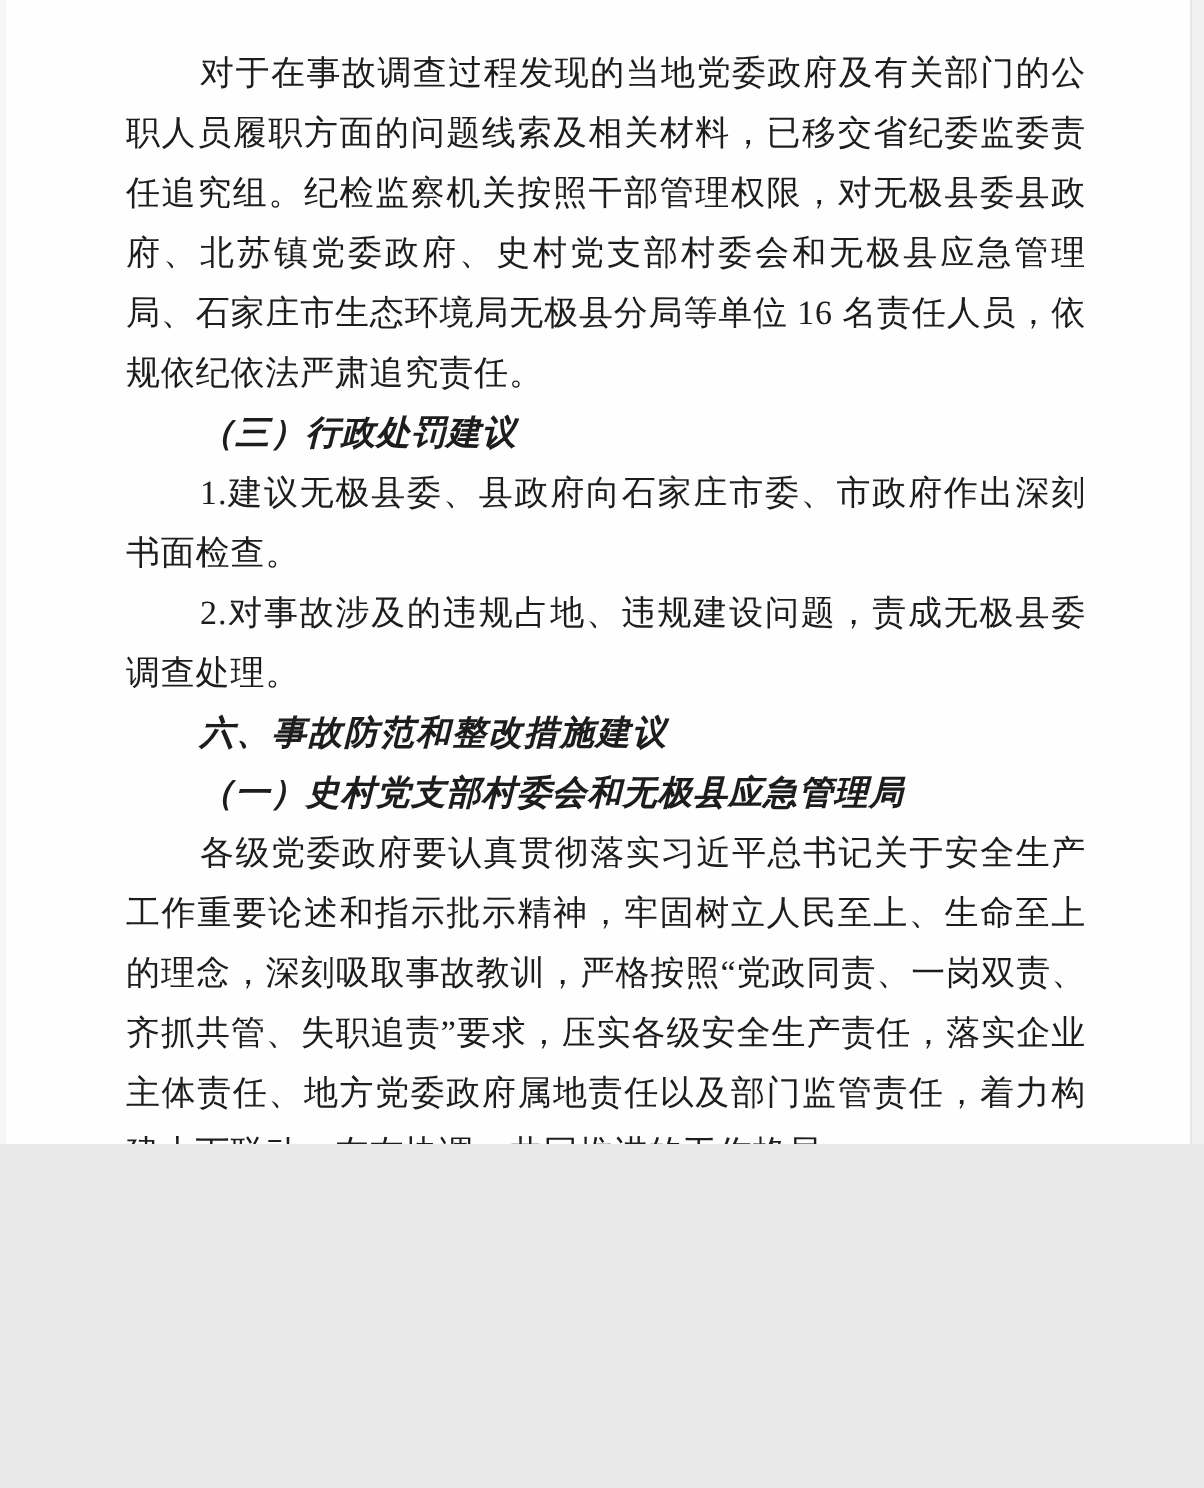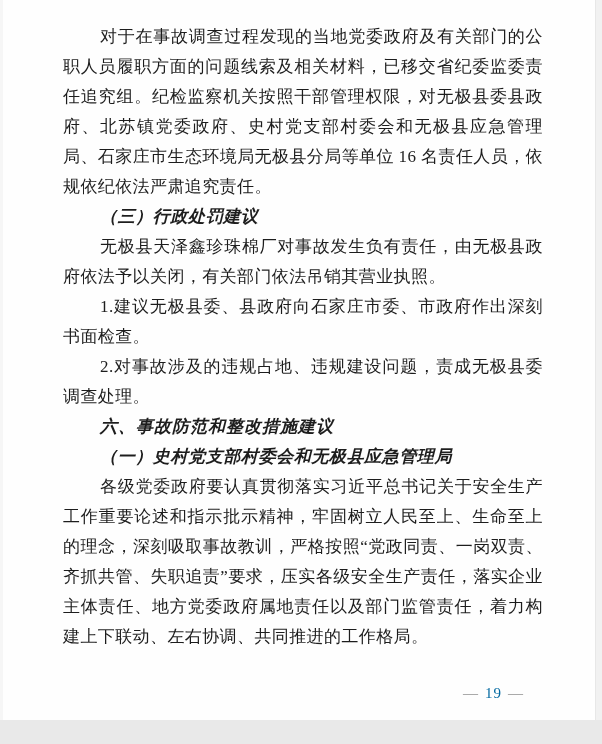--- a/index.html
+++ b/index.html
@@ -3,21 +3,21 @@
 <meta charset="utf-8">
 <style>
   html, body {
     margin: 0;
     padding: 0;
     background: #e9e9e9;
   }
   .viewport {
     position: relative;
     width: 602px;
-    height: 720px;
+    height: 572px;
     background: #fdfdfd;
     overflow: hidden;
     font-family: "Liberation Serif", "DejaVu Serif", serif;
   }
   .page {
     position: absolute;
     top: 0; left: 0;
     width: 596px;
     height: 744px;
     background: #fefefe;
@@ -89,21 +89,20 @@
 <body>
 
 <div class="viewport">
   <div class="page">
 
     <div class="content">
       <p class="para">对于在事故调查过程发现的当地党委政府及有关部门的公职人员履职方面的问题线索及相关材料，已移交省纪委监委责任追究组。纪检监察机关按照干部管理权限，对无极县委县政府、北苏镇党委政府、史村党支部村委会和无极县应急管理局、石家庄市生态环境局无极县分局等单位 16 名责任人员，依规依纪依法严肃追究责任。</p>
 
       <p class="heading heading-kai">（三）行政处罚建议</p>
 
-      <p class="para">无极县天泽鑫珍珠棉厂对事故发生负有责任，由无极县政府依法予以关闭，有关部门依法吊销其营业执照。</p>
 
 
       <p class="para">1.建议无极县委、县政府向石家庄市委、市政府作出深刻书面检查。</p>
 
       <p class="para">2.对事故涉及的违规占地、违规建设问题，责成无极县委调查处理。</p>
 
       <p class="heading heading-hei">六、事故防范和整改措施建议</p>
 
       <p class="heading heading-kai">（一）史村党支部村委会和无极县应急管理局</p>
 

